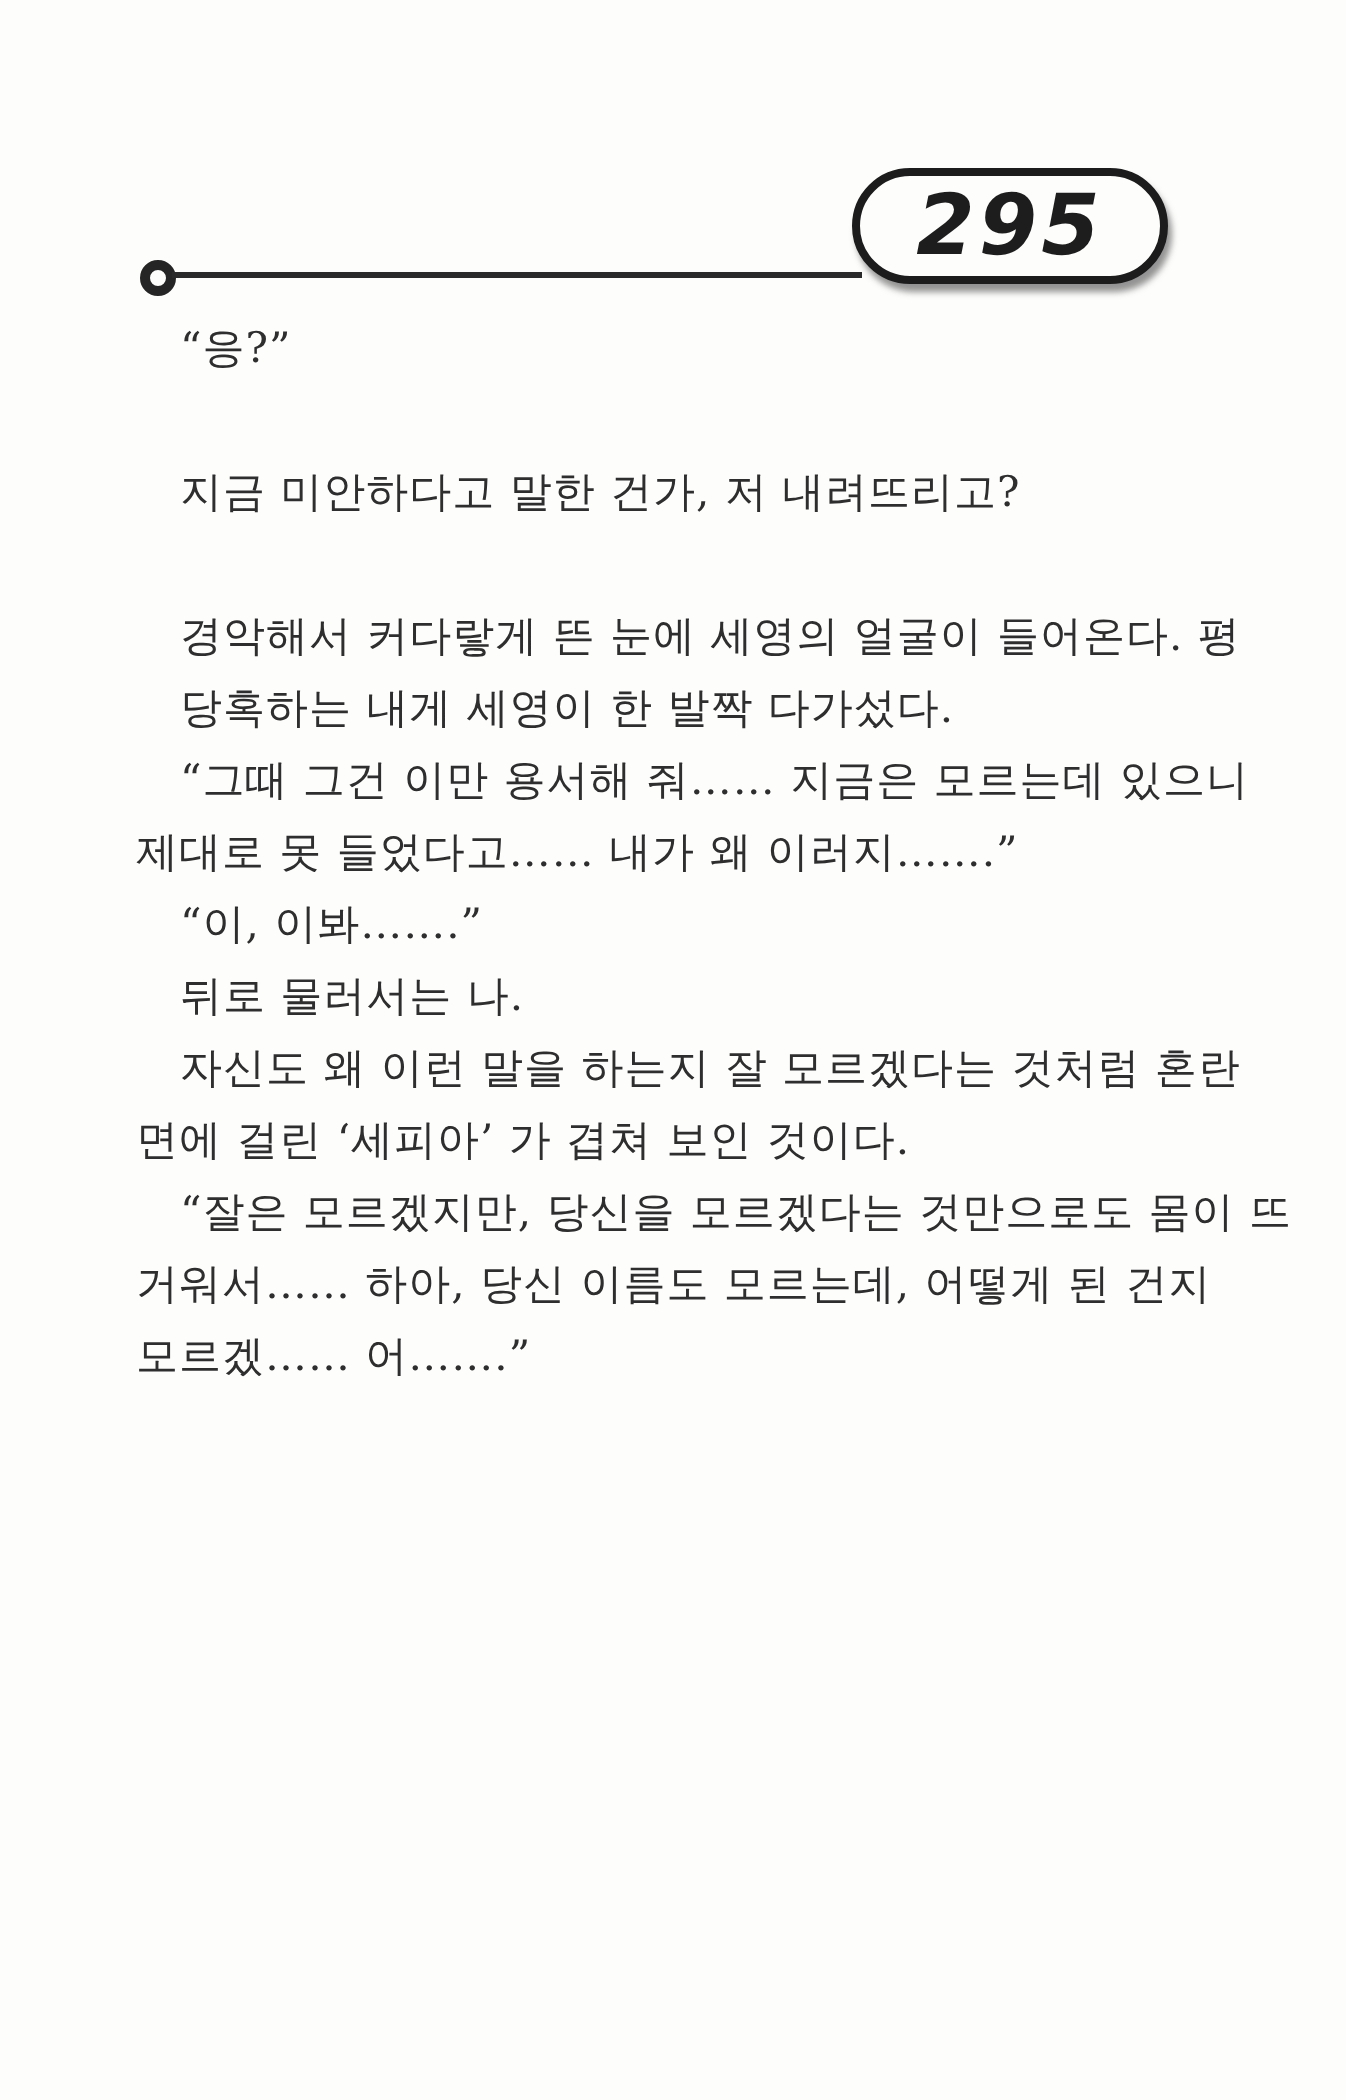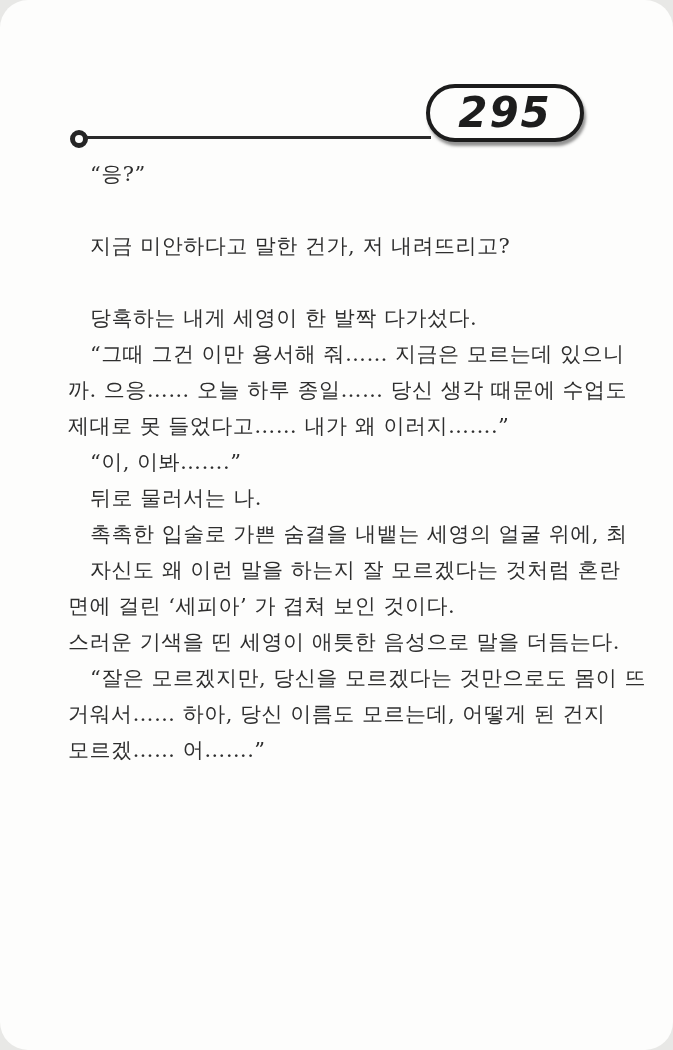--- a/index.html
+++ b/index.html
@@ -9,21 +9,20 @@
     font-family: "DejaVu Serif", "Liberation Serif", serif;
   }
   .page {
     position: relative;
     width: 673px;
     height: 1050px;
     margin: 0 auto;
     background: #fdfdfc;
     overflow: hidden;
     color: #2b2b2b;
-    border-radius: 28px;
   }
 
   
   .header { position: absolute; left: 0; top: 0; width: 100%; height: 150px; }
   .ring {
     position: absolute;
     left: 70px; top: 130px;
     width: 8px; height: 8px;
     border: 5px solid #252525;
     border-radius: 50%;
@@ -84,30 +83,28 @@
     <div class="page-pill">
       <span class="num">295</span>
     </div>
   </div>
 
   <div class="body-text">
       <div class="line indent">“응?”</div>
       <div class="line blank"></div>
       <div class="line indent">지금 미안하다고 말한 건가, 저 내려뜨리고?</div>
       <div class="line blank"></div>
+      <div class="line indent">경악해서 커다랗게 뜬 눈에 세영의 얼굴이 들어온다. 평</div>
       <div class="line indent">당혹하는 내게 세영이 한 발짝 다가섰다.</div>
       <div class="line indent">“그때 그건 이만 용서해 줘…… 지금은 모르는데 있으니</div>
-      <div class="line flush">까. 으응…… 오늘 하루 종일…… 당신 생각 때문에 수업도</div>
       <div class="line flush">제대로 못 들었다고…… 내가 왜 이러지…….”</div>
       <div class="line indent">“이, 이봐…….”</div>
       <div class="line indent">뒤로 물러서는 나.</div>
-      <div class="line indent">촉촉한 입술로 가쁜 숨결을 내뱉는 세영의 얼굴 위에, 최</div>
       <div class="line indent">자신도 왜 이런 말을 하는지 잘 모르겠다는 것처럼 혼란</div>
       <div class="line flush">면에 걸린 ‘세피아’ 가 겹쳐 보인 것이다.</div>
-      <div class="line flush">스러운 기색을 띤 세영이 애틋한 음성으로 말을 더듬는다.</div>
       <div class="line indent">“잘은 모르겠지만, 당신을 모르겠다는 것만으로도 몸이 뜨</div>
       <div class="line flush">거워서…… 하아, 당신 이름도 모르는데, 어떻게 된 건지</div>
       <div class="line flush">모르겠…… 어…….”</div>
     </div>
 
   <div class="footer">
     
     
   </div>
 

